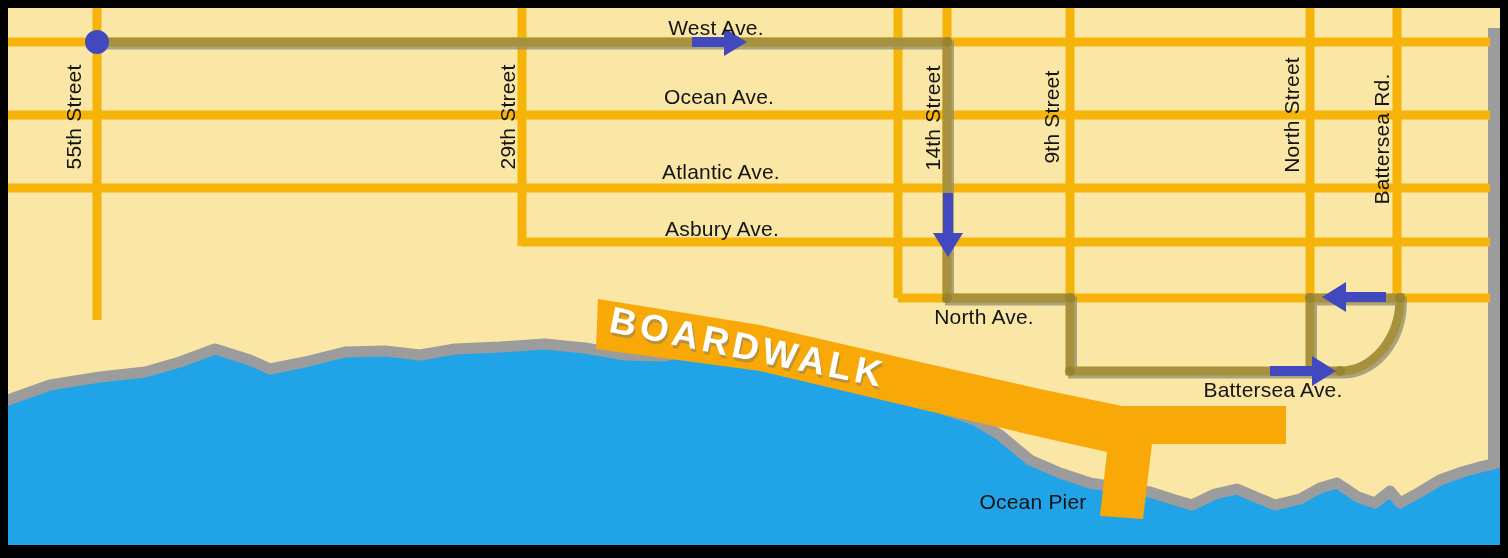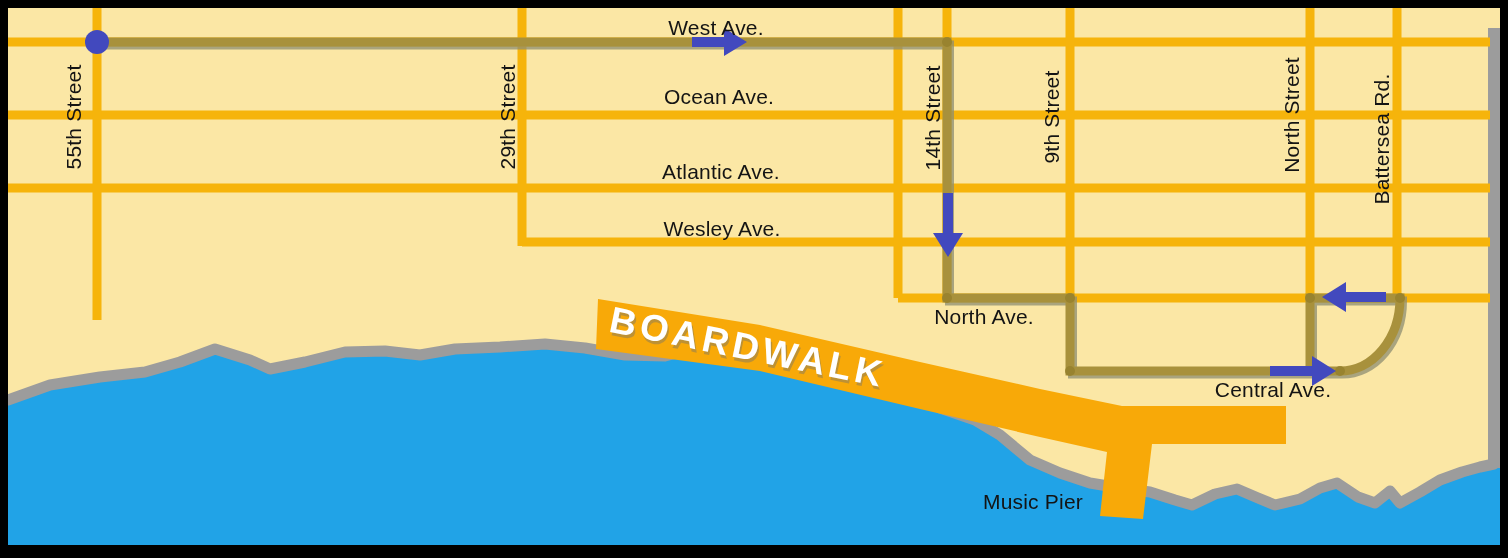--- a/index.html
+++ b/index.html
@@ -78,24 +78,24 @@
       <rect x="0" y="0" width="1508" height="8"></rect>
       <rect x="0" y="0" width="8" height="558"></rect>
       <rect x="1500" y="0" width="8" height="558"></rect>
       <rect x="0" y="545" width="1508" height="13"></rect>
     </g>
   </svg>
 
   <div class="lbl" style="left:716px;top:27px">West Ave.</div>
   <div class="lbl" style="left:719px;top:96px">Ocean Ave.</div>
   <div class="lbl" style="left:721px;top:171px">Atlantic Ave.</div>
-  <div class="lbl" style="left:722px;top:228px">Wesley Ave.</div>
+  <div class="lbl" style="left:722px;top:228px">Asbury Ave.</div>
   <div class="lbl" style="left:984px;top:316px">North Ave.</div>
-  <div class="lbl" style="left:1273px;top:389px">Central Ave.</div>
-  <div class="lbl" style="left:1033px;top:501px">Music Pier</div>
+  <div class="lbl" style="left:1273px;top:389px">Battersea Ave.</div>
+  <div class="lbl" style="left:1033px;top:501px">Ocean Pier</div>
 
   <div class="lbl vlbl" style="left:73px;top:117px">55th Street</div>
   <div class="lbl vlbl" style="left:507px;top:117px">29th Street</div>
   <div class="lbl vlbl" style="left:932px;top:118px">14th Street</div>
   <div class="lbl vlbl" style="left:1051px;top:117px">9th Street</div>
   <div class="lbl vlbl" style="left:1291px;top:115px">North Street</div>
   <div class="lbl vlbl" style="left:1381px;top:139px">Battersea Rd.</div>
 
   <div class="bw-label">BOARDWALK</div>
 

